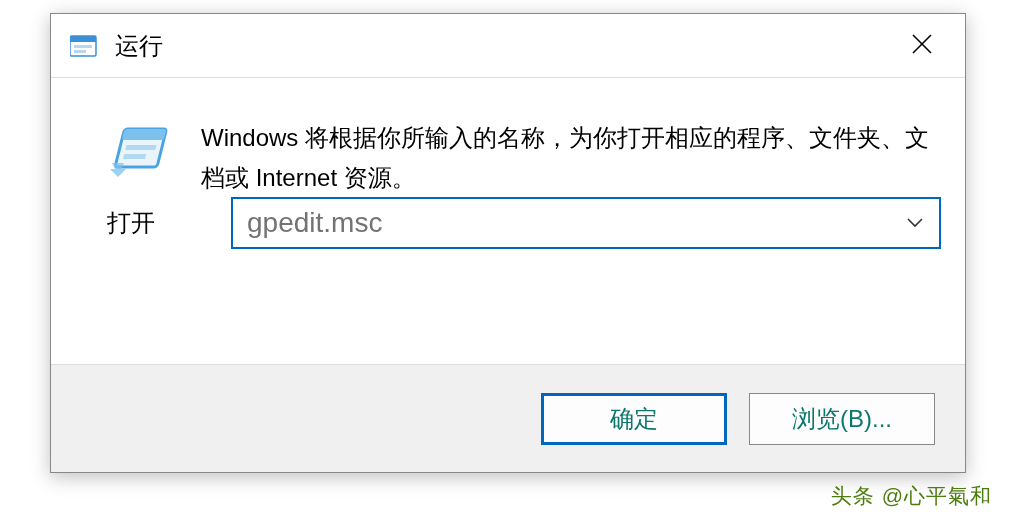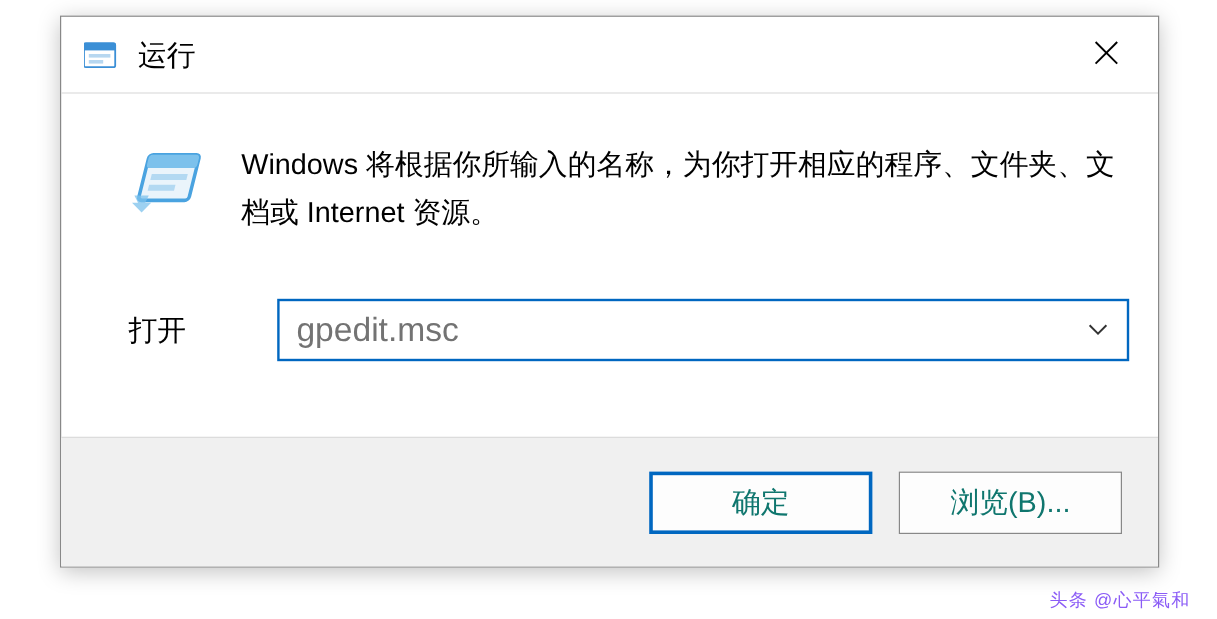--- a/index.html
+++ b/index.html
@@ -83,21 +83,20 @@
     }
     .desc-text {
       font-size: 24px;
       color: #000000;
       line-height: 1.65;
       padding-top: 2px;
     }
     .input-row {
       display: flex;
       align-items: center;
-      margin-top: 52px;
     }
     .input-label {
       font-size: 24px;
       color: #000000;
       width: 124px;
     }
     .combo {
       flex: 1;
       height: 52px;
       border: 2px solid #0067c0;
@@ -150,22 +149,22 @@
       align-items: center;
       justify-content: center;
     }
     .btn.default {
       border: 3px solid #0067c0;
     }
     .watermark {
       position: absolute;
       right: 22px;
       bottom: 6px;
-      font-size: 15px;
-      color: #8b5cf6;
+      font-size: 21px;
+      color: #4d7c0f;
       letter-spacing: 1px;
       pointer-events: none;
     }
   </style>
 </head>
 <body>
 
 <div class="dialog">
 
   <div class="titlebar">

